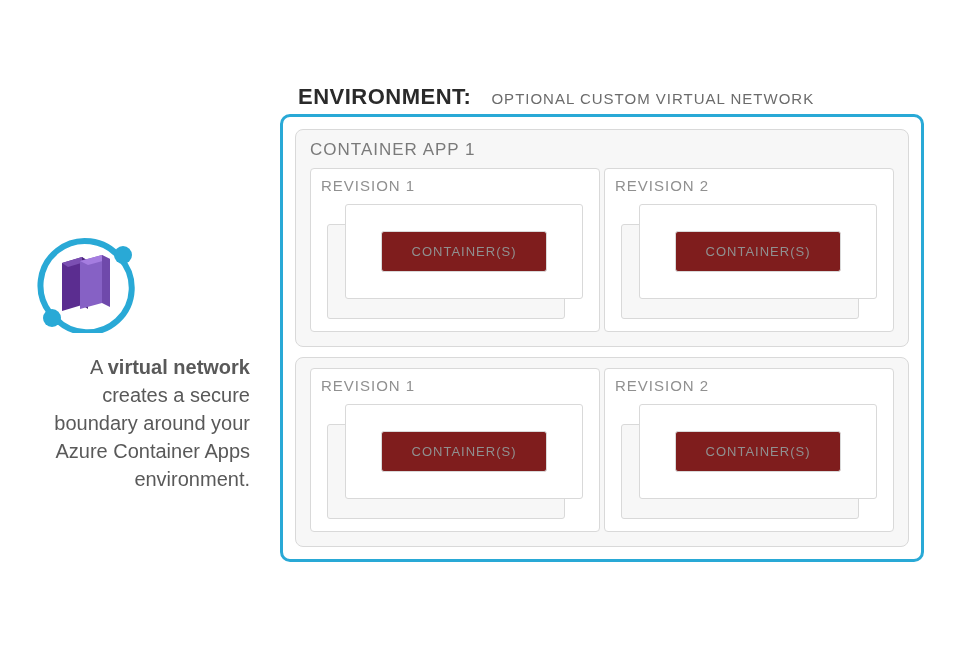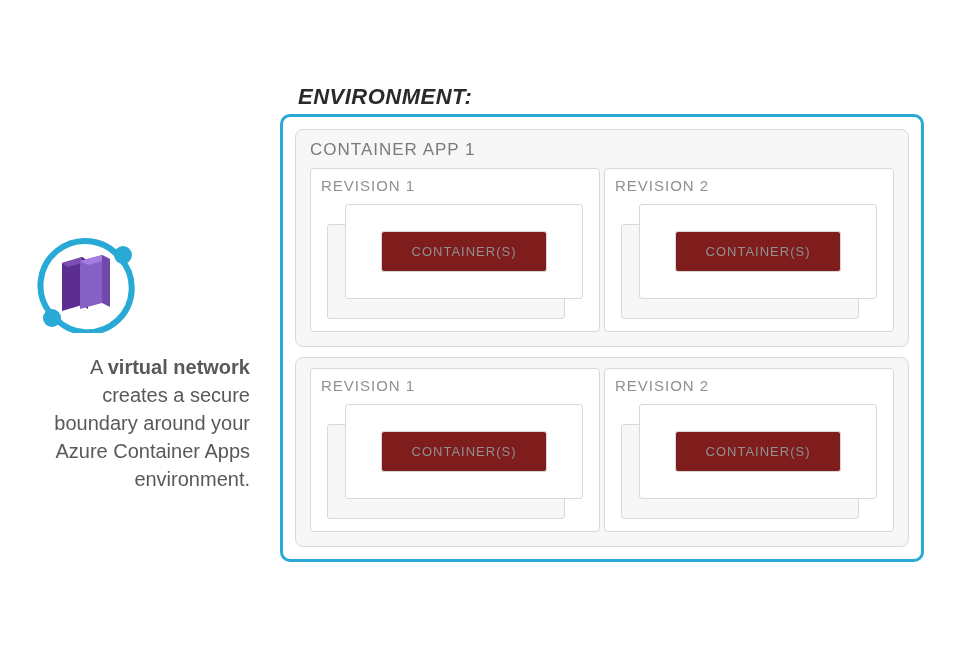--- a/index.html
+++ b/index.html
@@ -38,21 +38,20 @@
     flex: 1;
     display: flex;
     flex-direction: column;
   }
   .env-title-row {
     display: flex;
     align-items: baseline;
     gap: 20px;
     padding-left: 18px;
     margin-bottom: 4px;
-    font-style: italic;
   }
   .env-title {
     font-size: 22px;
     font-weight: 600;
     color: #2a2a2a;
     letter-spacing: 0.5px;
   }
   .env-sub {
     font-size: 15px;
     font-weight: 300;
@@ -159,20 +158,21 @@
     </svg>
   </div>
   <p class="desc">
     <span>A </span><b>virtual network</b><span> creates a secure boundary around your Azure Container Apps environment.</span>
   </p>
 </div>
 
 <div class="right-col">
   <div class="env-title-row">
     <span class="env-title">ENVIRONMENT:</span>
+    <span class="env-sub">OPTIONAL CUSTOM VIRTUAL NETWORK</span>
   </div>
 
   <div class="env-box">
 
     <div class="app-box">
       <div class="app-title">CONTAINER APP 1</div>
       <div class="revisions-row">
         <div class="revision-box">
           <div class="rev-title">REVISION 1</div>
           <div class="containers-stack">

